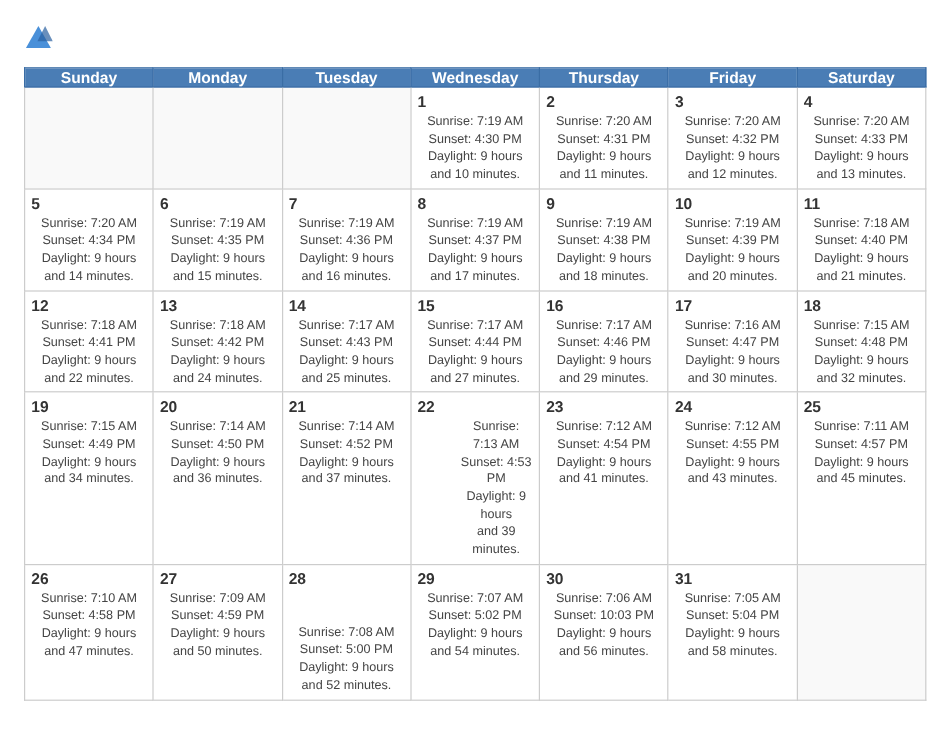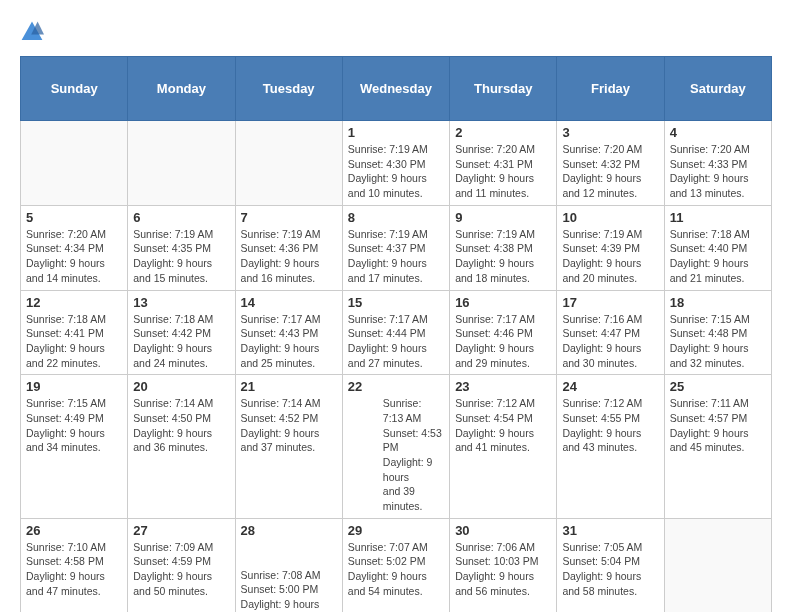--- a/index.html
+++ b/index.html
@@ -49,21 +49,21 @@
     }
     table {
       width: 100%;
       border-collapse: collapse;
       table-layout: fixed;
     }
     .day-header {
       background-color: #4a7db5;
       color: white;
       text-align: center;
-      padding: 24px 4px;
+      padding: 0 4px;
       font-size: 13px;
       font-weight: bold;
       border: 1px solid #3a6da5;
     }
     .calendar-cell {
       border: 1px solid #ccc;
       vertical-align: top;
       padding: 4px 5px;
       min-height: 80px;
       background: #fff;
@@ -75,20 +75,21 @@
     }
     .day-number {
       font-size: 13px;
       font-weight: bold;
       margin-bottom: 2px;
       color: #333;
     }
     .cell-info {
       line-height: 1.4;
       color: #444;
+      text-align: center;
     }
     .week-row td {
       height: 82px;
     }
   </style>
 </head>
 <body>
 
 <div class="header-area">
   <div class="logo">

